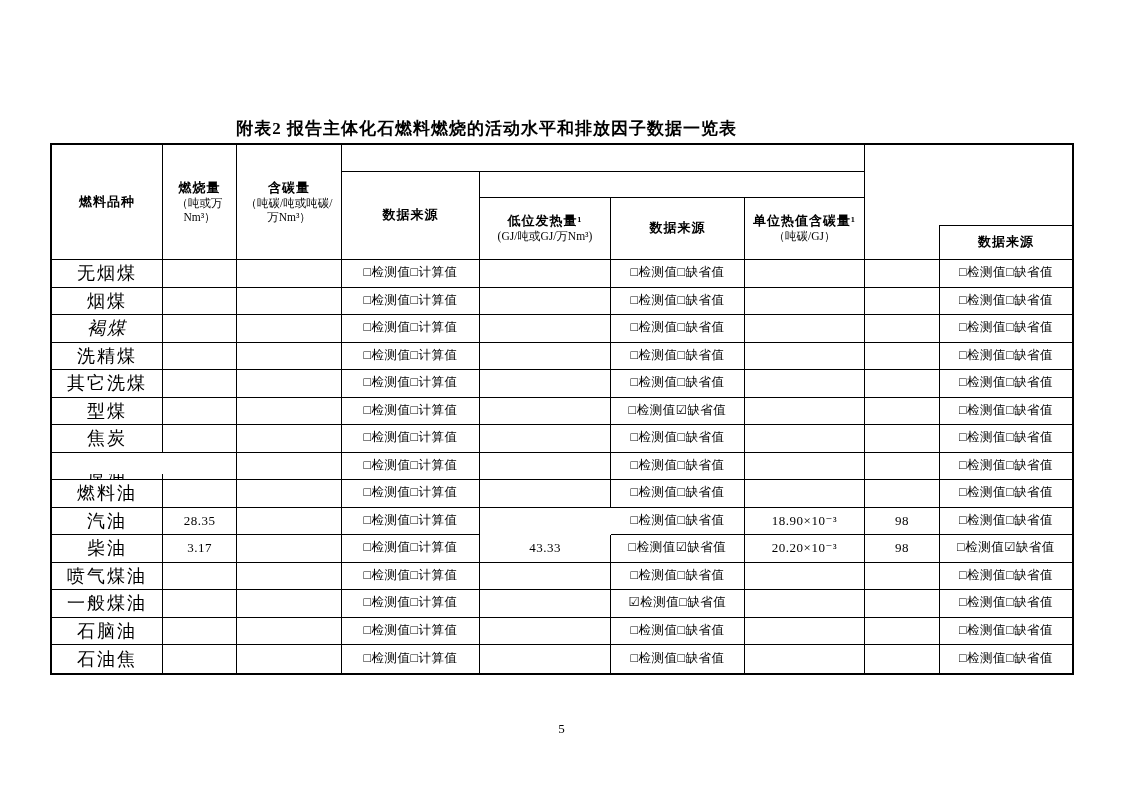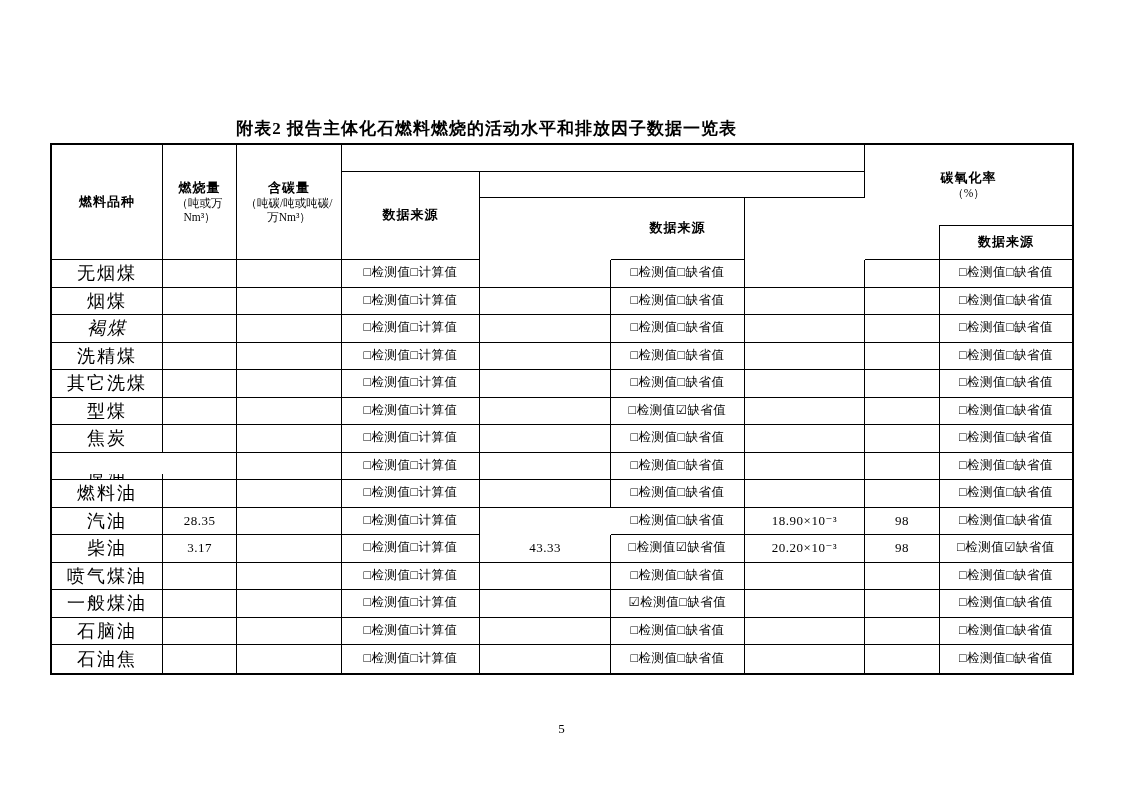--- a/index.html
+++ b/index.html
@@ -63,28 +63,32 @@
     <div class="cell" style="grid-area:1/3/5/4">
       <span class="hl">含碳量</span>
       <span class="hu">（吨碳/吨或吨碳/万Nm³）</span>
     </div>
 
     <div class="cell" style="grid-area:1/4/2/8"></div>
     <div class="cell" style="grid-area:2/4/5/5">
       <span class="hl">数据来源</span>
     </div>
     <div class="cell" style="grid-area:2/5/3/8"></div>
+    <div class="cell" style="grid-area:3/5/5/6">
+      <span class="hl">低位发热量¹</span>
+      <span class="hu">(GJ/吨或GJ/万Nm³)</span>
+    </div>
     <div class="cell" style="grid-area:3/6/5/7">
       <span class="hl">数据来源</span>
     </div>
-
-    <div class="cell no-r no-b" style="grid-area:1/8/4/10">
-      <span class="hl">碳氧化率</span>
-      <span class="hu">（%）</span>
-    </div>
+    <div class="cell" style="grid-area:3/7/5/8">
+      <span class="hl">单位热值含碳量¹</span>
+      <span class="hu">（吨碳/GJ）</span>
+    </div>
+
     <div class="cell" style="grid-area:4/8/5/9"></div>
     <div class="cell no-r top-line" style="grid-area:4/9/5/10">
       <span class="hl">数据来源</span>
     </div>
 
     <div class="cell fuel" style="grid-area: 5 / 1;">无烟煤</div>
     <div class="cell num" style="grid-area: 5 / 2;"></div>
     <div class="cell num" style="grid-area: 5 / 3;"></div>
     <div class="cell chk" style="grid-area: 5 / 4;">□检测值□计算值</div>
     <div class="cell num" style="grid-area: 5 / 5;"></div>

